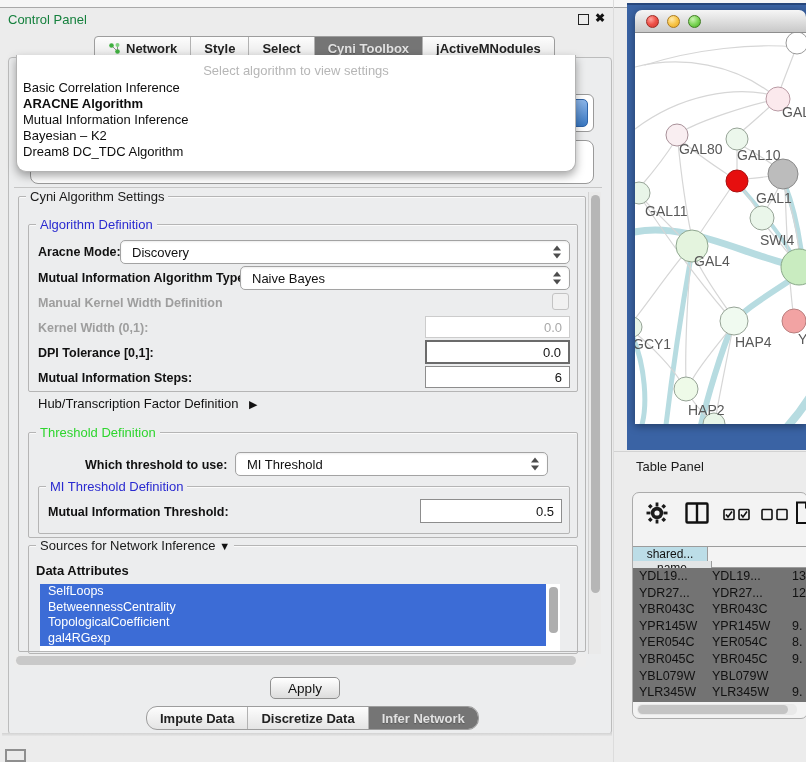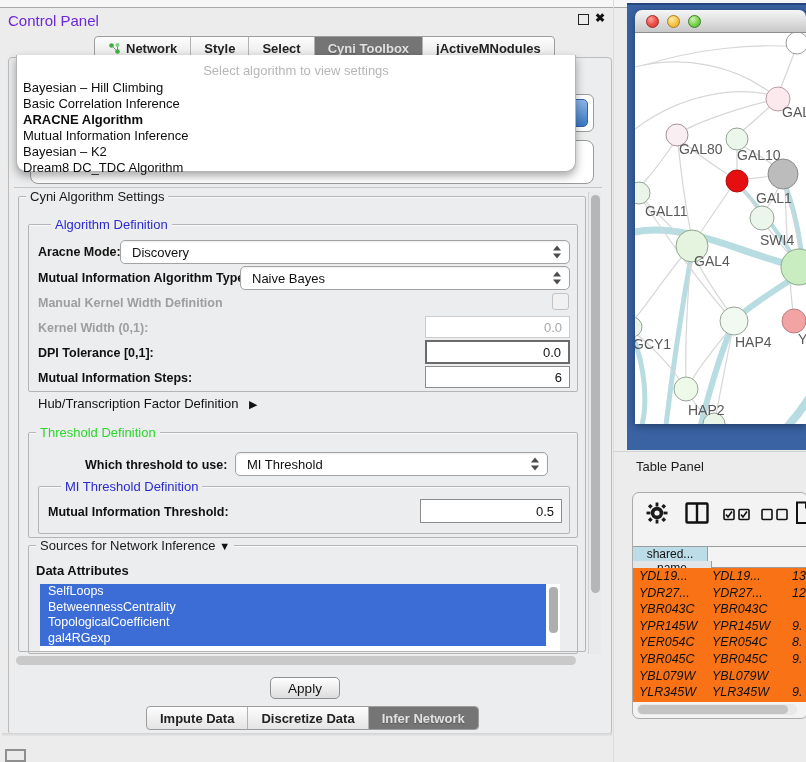--- a/index.html
+++ b/index.html
@@ -9,21 +9,21 @@
     font-family:"Liberation Sans", sans-serif;
     -webkit-font-smoothing:antialiased;
     color:#1a1a1a;
   }
   .abs{position:absolute;}
 
   
   .top-strip{left:0;top:0;width:806px;height:7px;background:#f6f6f6;border-bottom:1px solid #a9a9a9;}
 
   
-  .cp-title{left:8px;top:12px;font-size:15px;color:#6d28d9;}
+  .cp-title{left:8px;top:12px;font-size:13px;color:#15803d;}
   .float-icon{left:578px;top:14px;width:9px;height:9px;border:1.5px solid #222;background:transparent;}
   .close-icon{left:595px;top:11px;font-size:12px;font-weight:bold;color:#111;}
 
   
   .tab-bar{left:94px;top:36px;height:22px;display:flex;border:1px solid #9d9d9d;border-radius:4px;overflow:hidden;background:linear-gradient(#fdfdfd,#e6e6e6);}
   .tab{display:flex;align-items:center;gap:5px;padding:0 13px;font-size:13px;font-weight:600;color:#222;border-right:1px solid #b2b2b2;white-space:nowrap;}
   .tab:last-child{border-right:none;}
   .tab.selected{background:#757575;color:#e2e2e2;text-shadow:0 1px 1px rgba(0,0,0,.25);}
 
   
@@ -38,21 +38,21 @@
 
   
   .algo-pop{left:16px;top:55px;width:560px;height:117px;background:#ffffff;border:1px solid #b3b3b3;border-top:none;border-radius:0 0 10px 10px;box-shadow:0 4px 10px rgba(0,0,0,.35);z-index:20;padding-top:8px;box-sizing:border-box;}
   .algo-ph{text-align:center;font-size:13px;color:#b6b6b6;height:17px;line-height:16px;}
   .algo-item{font-size:13px;color:#0d0d0d;height:16px;line-height:16px;padding-left:6px;white-space:nowrap;}
   .algo-item.bold{font-weight:bold;}
 
   
   .grp{position:absolute;border:1px solid #b5b5b5;border-radius:2px;box-shadow:inset 0 1px 0 #fafafa;}
   .legend{position:absolute;top:-8px;left:7px;background:#ecedee;padding:0 4px;font-size:13px;white-space:nowrap;}
-  .legend.blue{color:#2a2ad0;margin-left:15px;}
+  .legend.blue{color:#2a2ad0;}
   .legend.green{color:#2ed52e;}
 
   .lbl{position:absolute;font-size:12.5px;font-weight:bold;color:#111;white-space:nowrap;}
   .lbl.dis{color:#9e9e9e;}
   .plain{position:absolute;font-size:13px;color:#111;white-space:nowrap;}
 
   .combo{position:absolute;background:#fff;border:1px solid #a3a3a3;border-radius:5px;font-size:13px;color:#111;display:flex;align-items:center;padding-left:11px;box-sizing:border-box;box-shadow:inset 0 1px 2px rgba(0,0,0,.08);}
   .stepper{position:absolute;right:8px;top:50%;transform:translateY(-50%);width:8px;height:13px;}
   .stepper::before{content:"";position:absolute;top:0;left:0;border-left:4px solid transparent;border-right:4px solid transparent;border-bottom:5px solid #4c4c4c;}
   .stepper::after{content:"";position:absolute;bottom:0;left:0;border-left:4px solid transparent;border-right:4px solid transparent;border-top:5px solid #4c4c4c;}
@@ -72,21 +72,21 @@
   .attr-scroll{position:absolute;right:2px;top:3px;width:9px;height:46px;background:#aeaeae;border-radius:4px;}
 
   
   .vscroll{left:588px;top:192px;width:13px;height:462px;background:#eaeaea;border-left:1px solid #d2d2d2;box-sizing:border-box;}
   .vscroll .thumb{position:absolute;left:1.5px;top:3px;width:9px;height:398px;background:#b6b6b6;border-radius:5px;}
   .hscroll{left:14px;top:654px;width:572px;height:13px;background:#ededed;}
   .hscroll .thumb{position:absolute;left:2px;top:2px;width:560px;height:9px;background:#c9c9c9;border-radius:5px;}
 
   .apply-btn{left:270px;top:677px;width:68px;height:20px;border:1px solid #8f8f8f;border-radius:5px;background:linear-gradient(#ffffff,#dcdcdc);font-size:13.5px;color:#111;display:flex;align-items:center;justify-content:center;}
 
-  .sub-tab-bar{left:146px;top:706px;height:22px;display:flex;border:1px solid #9d9d9d;border-radius:4px;overflow:hidden;background:linear-gradient(#fdfdfd,#e4e4e4);}
+  .sub-tab-bar{left:146px;top:706px;height:22px;display:flex;border:1px solid #9d9d9d;border-radius:11px;overflow:hidden;background:linear-gradient(#fdfdfd,#e4e4e4);}
 
   
   .desktop{left:627px;top:3px;width:179px;height:447px;background:#3a63a4;border-top:2px solid #27477c;box-sizing:border-box;}
   .net-window{left:635px;top:10px;width:171px;height:414px;border-radius:7px 7px 0 0;overflow:hidden;box-shadow:0 2px 8px rgba(0,0,0,.4);}
   .net-titlebar{height:23px;background:linear-gradient(#f6f6f6,#c8c8c8);border-bottom:1px solid #8e8e8e;display:flex;align-items:center;gap:8px;padding-left:11px;box-sizing:border-box;}
   .tl{width:13px;height:13px;border-radius:50%;box-sizing:border-box;}
   .tl.red{background:radial-gradient(circle at 35% 30%, #ffa49d, #ee5048 50%, #cf3a32);border:1px solid #9d2b24;}
   .tl.yellow{background:radial-gradient(circle at 35% 30%, #ffeaae, #f8c64b 50%, #e8a520);border:1px solid #ab7a1d;}
   .tl.green{background:radial-gradient(circle at 35% 30%, #ccf2b4, #7ed659 50%, #45ab1d);border:1px solid #3f7d22;}
   .net-canvas{height:391px;background:#ffffff;position:relative;}
@@ -95,21 +95,21 @@
   
   .tp-title{left:636px;top:459px;font-size:13px;color:#1c1c1c;}
   .tp-sep{left:614px;top:451px;width:192px;height:1px;background:#d2d2d2;}
   .tp-window{left:632px;top:492px;width:176px;height:227px;background:#f3f3f3;border:1px solid #ababab;border-radius:7px;box-sizing:border-box;overflow:hidden;}
   .tp-toolbar{position:absolute;left:0;top:0;width:100%;height:52px;}
   .tp-icon{position:absolute;}
   .tp-header{position:absolute;left:0;top:53px;width:100%;height:22px;display:flex;border-top:1px solid #9c9c9c;border-bottom:1px solid #9c9c9c;box-sizing:border-box;flex-direction:column;}
   .tp-hcell{font-size:12px;color:#111;display:flex;align-items:center;justify-content:center;border-right:1px solid #9c9c9c;box-sizing:border-box;}
   .tp-hcell.hl{background:#bcdde7;}
   .tp-hcell.plain-bg{background:#e2e5e6;}
-  .tp-rows{position:absolute;left:0;top:75px;width:100%;height:134px;overflow:hidden;background:#f97316;font-style:italic;}
+  .tp-rows{position:absolute;left:0;top:75px;width:100%;height:134px;overflow:hidden;background:#737373;}
   .tp-row{display:flex;height:16.6px;line-height:16.6px;font-size:12.5px;color:#111;}
   .tp-cell{box-sizing:border-box;white-space:nowrap;overflow:hidden;}
   .tp-cell.c0{width:75px;padding-left:6px;}
   .tp-cell.c1{width:79px;padding-left:4px;}
   .tp-cell.c2{flex:1;padding-left:5px;}
   .tp-hscroll{position:absolute;left:4px;top:211px;width:160px;height:11px;background:#e9e9e9;border-radius:5px;}
   .tp-hscroll .thumb{position:absolute;left:1px;top:1px;width:150px;height:9px;background:#c4c4c4;border-radius:5px;}
 
   .splitter{left:613px;top:0;width:1px;height:762px;background:#dcdcdc;}
   .mini-square{left:5px;top:749px;width:21px;height:13px;border:2px solid #8f8f8f;background:#ebebeb;box-sizing:border-box;}
@@ -154,21 +154,20 @@
 
 <div class="abs frag-combo">
     <span class="frag-pill"></span>
   </div>
 <div class="abs frag-field"></div>
 <div class="abs scrollpane-top"></div>
 
 <div class="abs algo-pop">
   <div class="algo-ph">Select algorithm to view settings</div>
   <div id="algo-items">
-      <div class="algo-item">Bayesian – Hill Climbing</div>
       <div class="algo-item">Basic Correlation Inference</div>
       <div class="algo-item bold">ARACNE Algorithm</div>
       <div class="algo-item">Mutual Information Inference</div>
       <div class="algo-item">Bayesian – K2</div>
       <div class="algo-item">Dream8 DC_TDC Algorithm</div>
     </div>
 </div>
 
 <div class="grp" style="left:18px;top:196px;width:566px;height:454px;">
   <span class="legend">Cyni Algorithm Settings</span>

